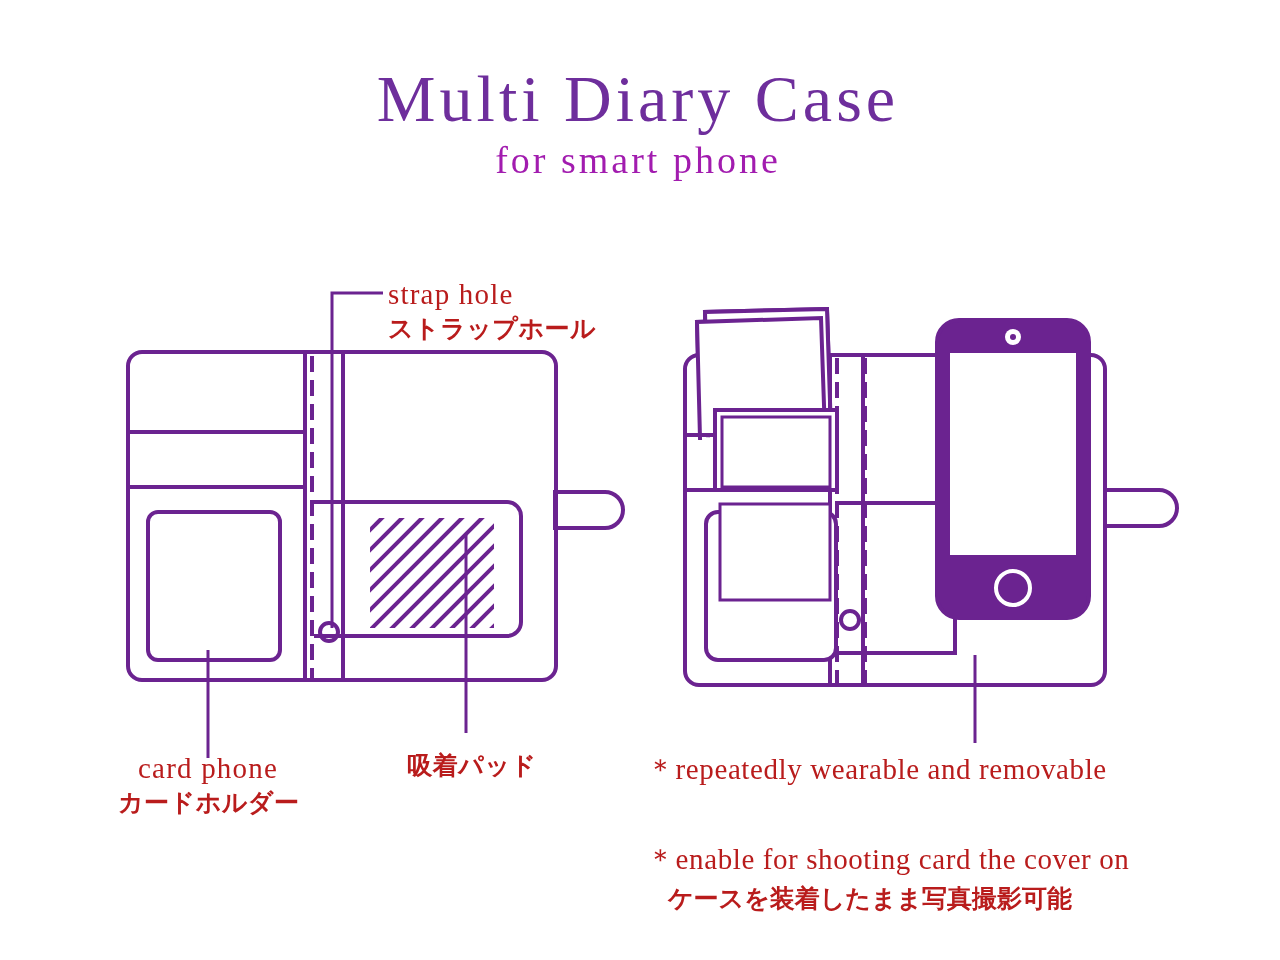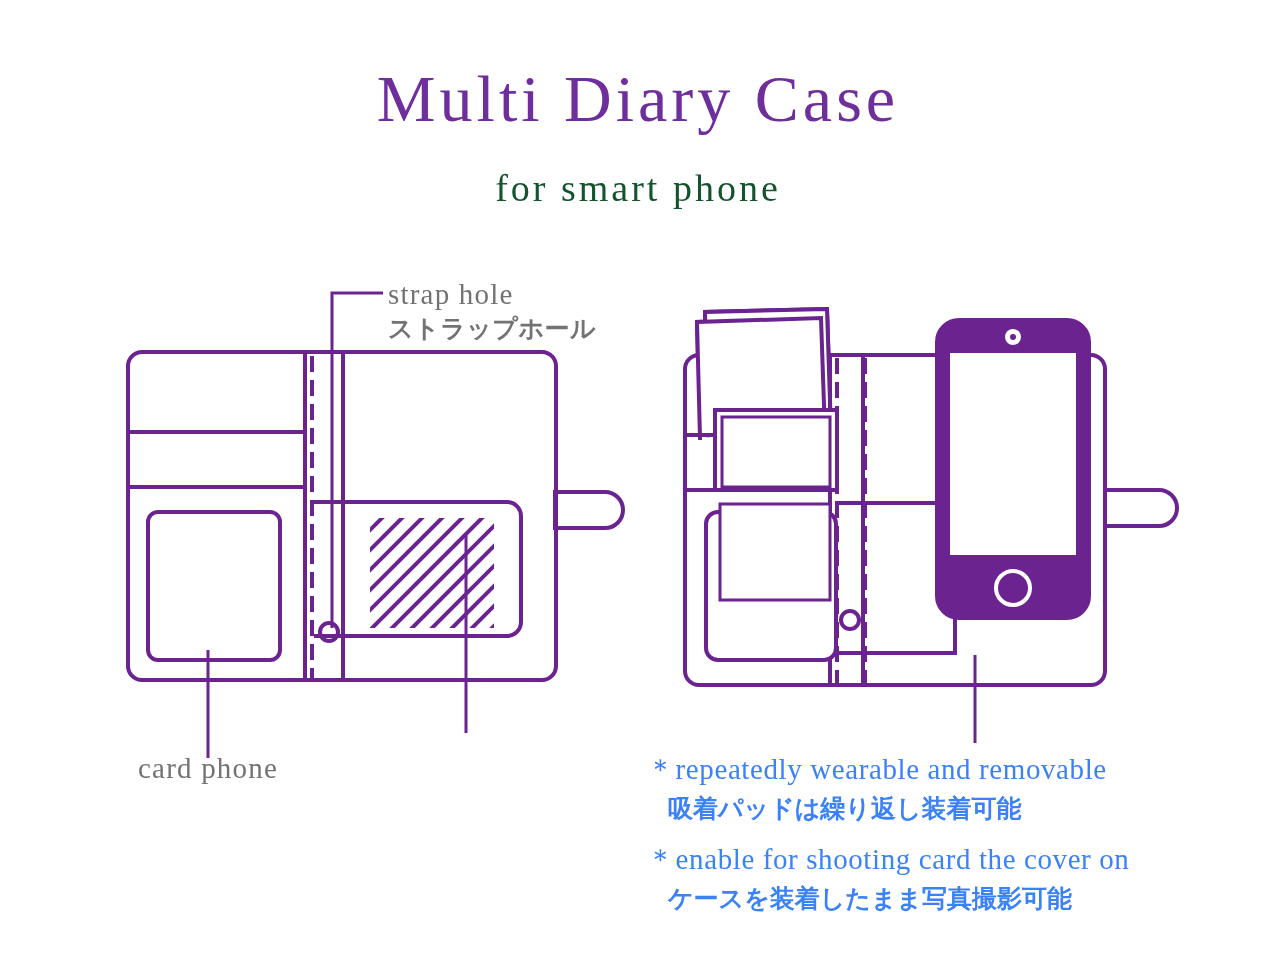--- a/index.html
+++ b/index.html
@@ -36,47 +36,47 @@
     letter-spacing: 4px;
     color: #6E2E9C;
     white-space: nowrap;
   }
   .title-sub {
     font-family: "Liberation Serif", "DejaVu Serif", serif;
     font-size: 38px;
     line-height: 48px;
     font-weight: 400;
     letter-spacing: 3px;
-    color: #14532d;
-    margin-top: 28px;
+    color: #a21caf;
+    margin-top: 0;
     white-space: nowrap;
   }
   .lbl {
     position: absolute;
-    color: #737373;
+    color: #b91c1c;
     white-space: nowrap;
   }
   .lbl .en {
     font-family: "Liberation Serif", "DejaVu Serif", serif;
     font-size: 29px;
     line-height: 37px;
     letter-spacing: 1.2px;
     font-weight: 400;
   }
   .lbl .jp {
     font-family: Liberation Mono, monospace;
     font-size: 25px;
     line-height: 36px;
     letter-spacing: 0.5px;
     font-weight: 700;
   }
   .lbl.center { text-align: center; }
   .note-block {
     position: absolute;
-    color: #3b82f6;
+    color: #b91c1c;
     white-space: nowrap;
   }
   .note-en {
     font-family: "Liberation Serif", "DejaVu Serif", serif;
     font-size: 29px;
     line-height: 39px;
     letter-spacing: 0.6px;
   }
   .note-jp {
     font-family: "DejaVu Sans", "Liberation Sans", sans-serif;
@@ -209,28 +209,29 @@
     <line x1="5" y1="0" x2="5" y2="88" stroke="#6B2390" stroke-width="3"></line>
   </svg>
 
   <div class="lbl" style="left:388px; top:276px;">
     <div class="en">strap hole</div>
     <div class="jp">ストラップホール</div>
   </div>
 
   <div class="lbl center" style="left:118px; top:750px; width:180px;">
     <div class="en">card phone</div>
+    <div class="jp">カードホルダー</div>
   </div>
 
   <div class="lbl center" style="left:372px; top:750px; width:200px;">
+    <div class="jp">吸着パッド</div>
   </div>
 
   <div class="note-block" style="left:646px; top:750px;">
     <div class="note-en">＊repeatedly wearable and removable</div>
-    <div class="note-jp">吸着パッドは繰り返し装着可能</div>
   </div>
 
   <div class="note-block" style="left:646px; top:840px;">
     <div class="note-en">＊enable for shooting card the cover on</div>
     <div class="note-jp">ケースを装着したまま写真撮影可能</div>
   </div>
 
 </div>
 
 </body></html>

